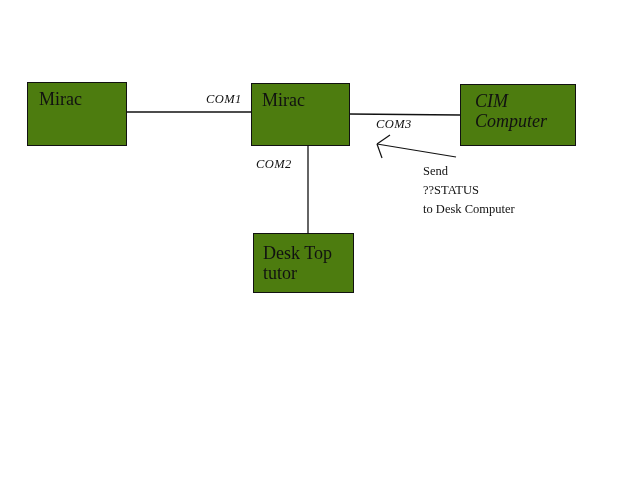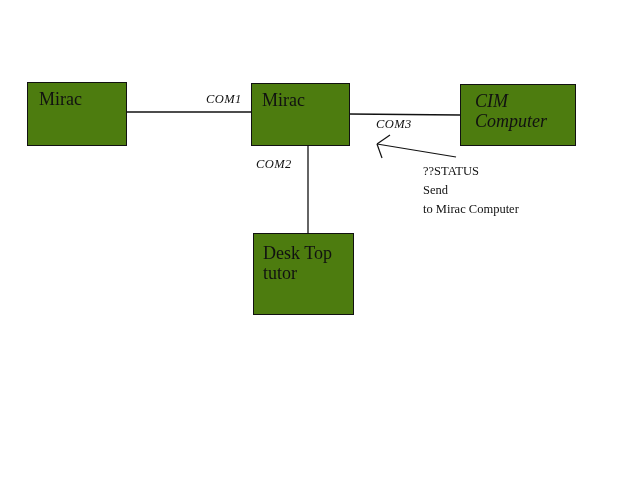--- a/index.html
+++ b/index.html
@@ -28,21 +28,21 @@
     position: absolute;
     border: 1.5px solid #111111;
     background: #4d7c0f;
     box-sizing: border-box;
     font-size: 18px;
     line-height: 20px;
   }
   .node-mirac-machine   { left: 27px;  top: 82px;  width: 100px; height: 64px; padding: 6px 0 0 11px; }
   .node-mirac-computer  { left: 251px; top: 83px;  width: 99px;  height: 63px; padding: 6px 0 0 10px; line-height: 21px; }
   .node-cim-computer    { left: 460px; top: 84px;  width: 116px; height: 62px; padding: 6px 5px 0 14px; font-style: italic; }
-  .node-desk-top-tutor  { left: 253px; top: 233px; width: 101px; height: 82px; padding: 9px 0 0 9px; }
+  .node-desk-top-tutor  { left: 253px; top: 233px; width: 101px; height: 60px; padding: 9px 0 0 9px; }
   .plabel {
     position: absolute;
     font-size: 12.5px;
     line-height: 14px;
     letter-spacing: 0.4px;
     white-space: nowrap;
     font-style: italic;
   }
   .label-com1 { left: 206px; top: 92px; }
   .label-com2 { left: 256px; top: 157px; }
@@ -90,18 +90,18 @@
 
   <div class="node node-desk-top-tutor">
     <div>Desk Top tutor</div>
   </div>
 
   <div class="plabel label-com1">COM1</div>
   <div class="plabel label-com2">COM2</div>
   <div class="plabel label-com3">COM3</div>
 
   <div class="annotation">
+    <div>Send</div>
     <div>??STATUS</div>
-    <div>Send</div>
-    <div>to Mirac Computer</div>
+    <div>to Desk Computer</div>
   </div>
 
 </div>
 
 </body></html>

